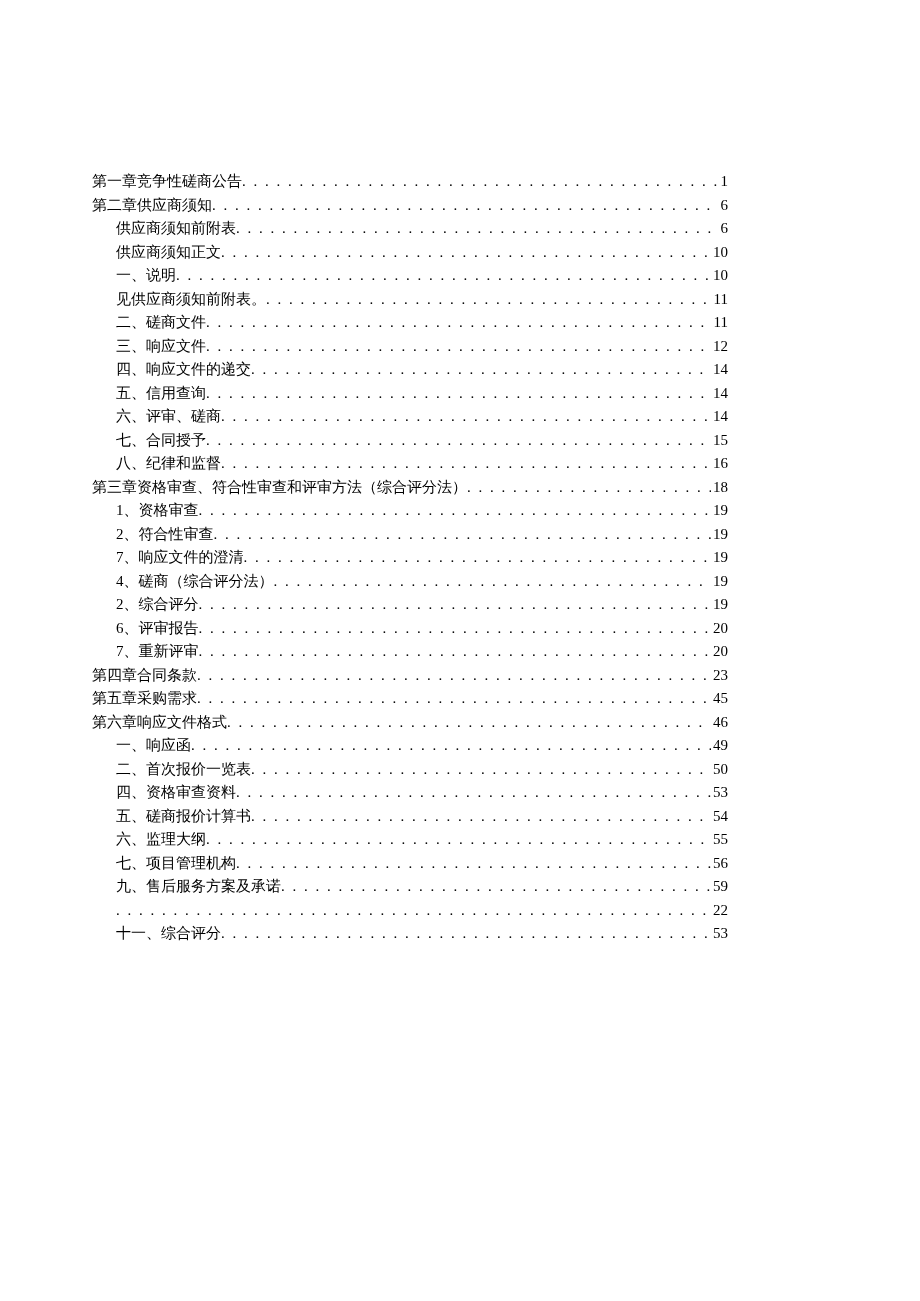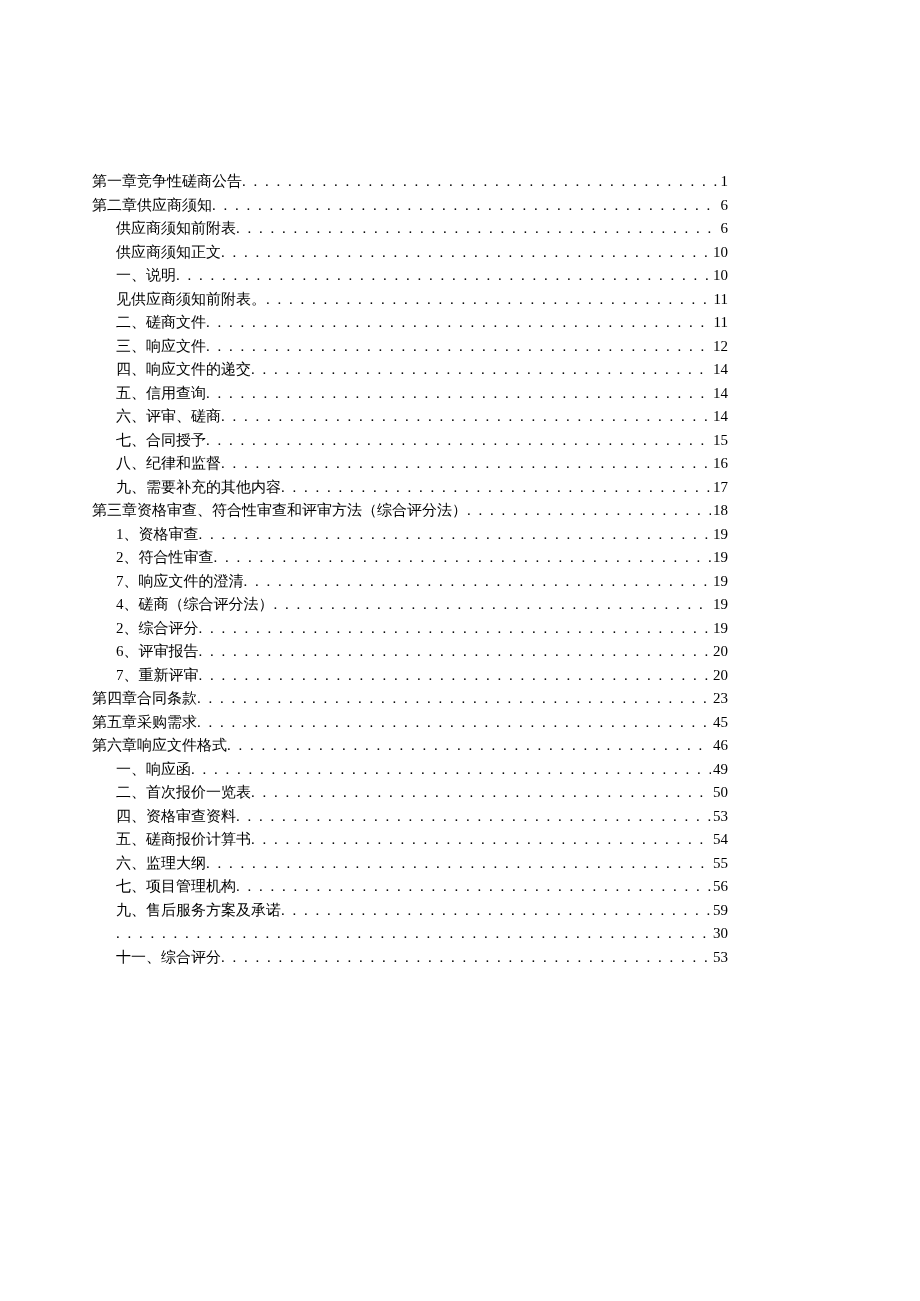--- a/index.html
+++ b/index.html
@@ -107,25 +107,20 @@
       <div class="toc-row lvl-2">
         <span class="toc-label">七、合同授予</span>
         <span class="toc-dots"></span>
         <span class="toc-page">15</span>
       </div>
       <div class="toc-row lvl-2">
         <span class="toc-label">八、纪律和监督</span>
         <span class="toc-dots"></span>
         <span class="toc-page">16</span>
       </div>
-      <div class="toc-row lvl-2">
-        <span class="toc-label">九、需要补充的其他内容</span>
-        <span class="toc-dots"></span>
-        <span class="toc-page">17</span>
-      </div>
       <div class="toc-row lvl-1">
         <span class="toc-label">第三章资格审查、符合性审查和评审方法（综合评分法）</span>
         <span class="toc-dots"></span>
         <span class="toc-page">18</span>
       </div>
       <div class="toc-row lvl-2">
         <span class="toc-label">1、资格审查</span>
         <span class="toc-dots"></span>
         <span class="toc-page">19</span>
       </div>
@@ -204,21 +199,21 @@
         <span class="toc-dots"></span>
         <span class="toc-page">56</span>
       </div>
       <div class="toc-row lvl-2">
         <span class="toc-label">九、售后服务方案及承诺</span>
         <span class="toc-dots"></span>
         <span class="toc-page">59</span>
       </div>
       <div class="toc-row lvl-2">
         <span class="toc-dots"></span>
-        <span class="toc-page">30</span>
+        <span class="toc-page">22</span>
       </div>
       <div class="toc-row lvl-2">
         <span class="toc-label">十一、综合评分</span>
         <span class="toc-dots"></span>
         <span class="toc-page">53</span>
       </div>
     </div>
 </div>
 
 </body></html>

